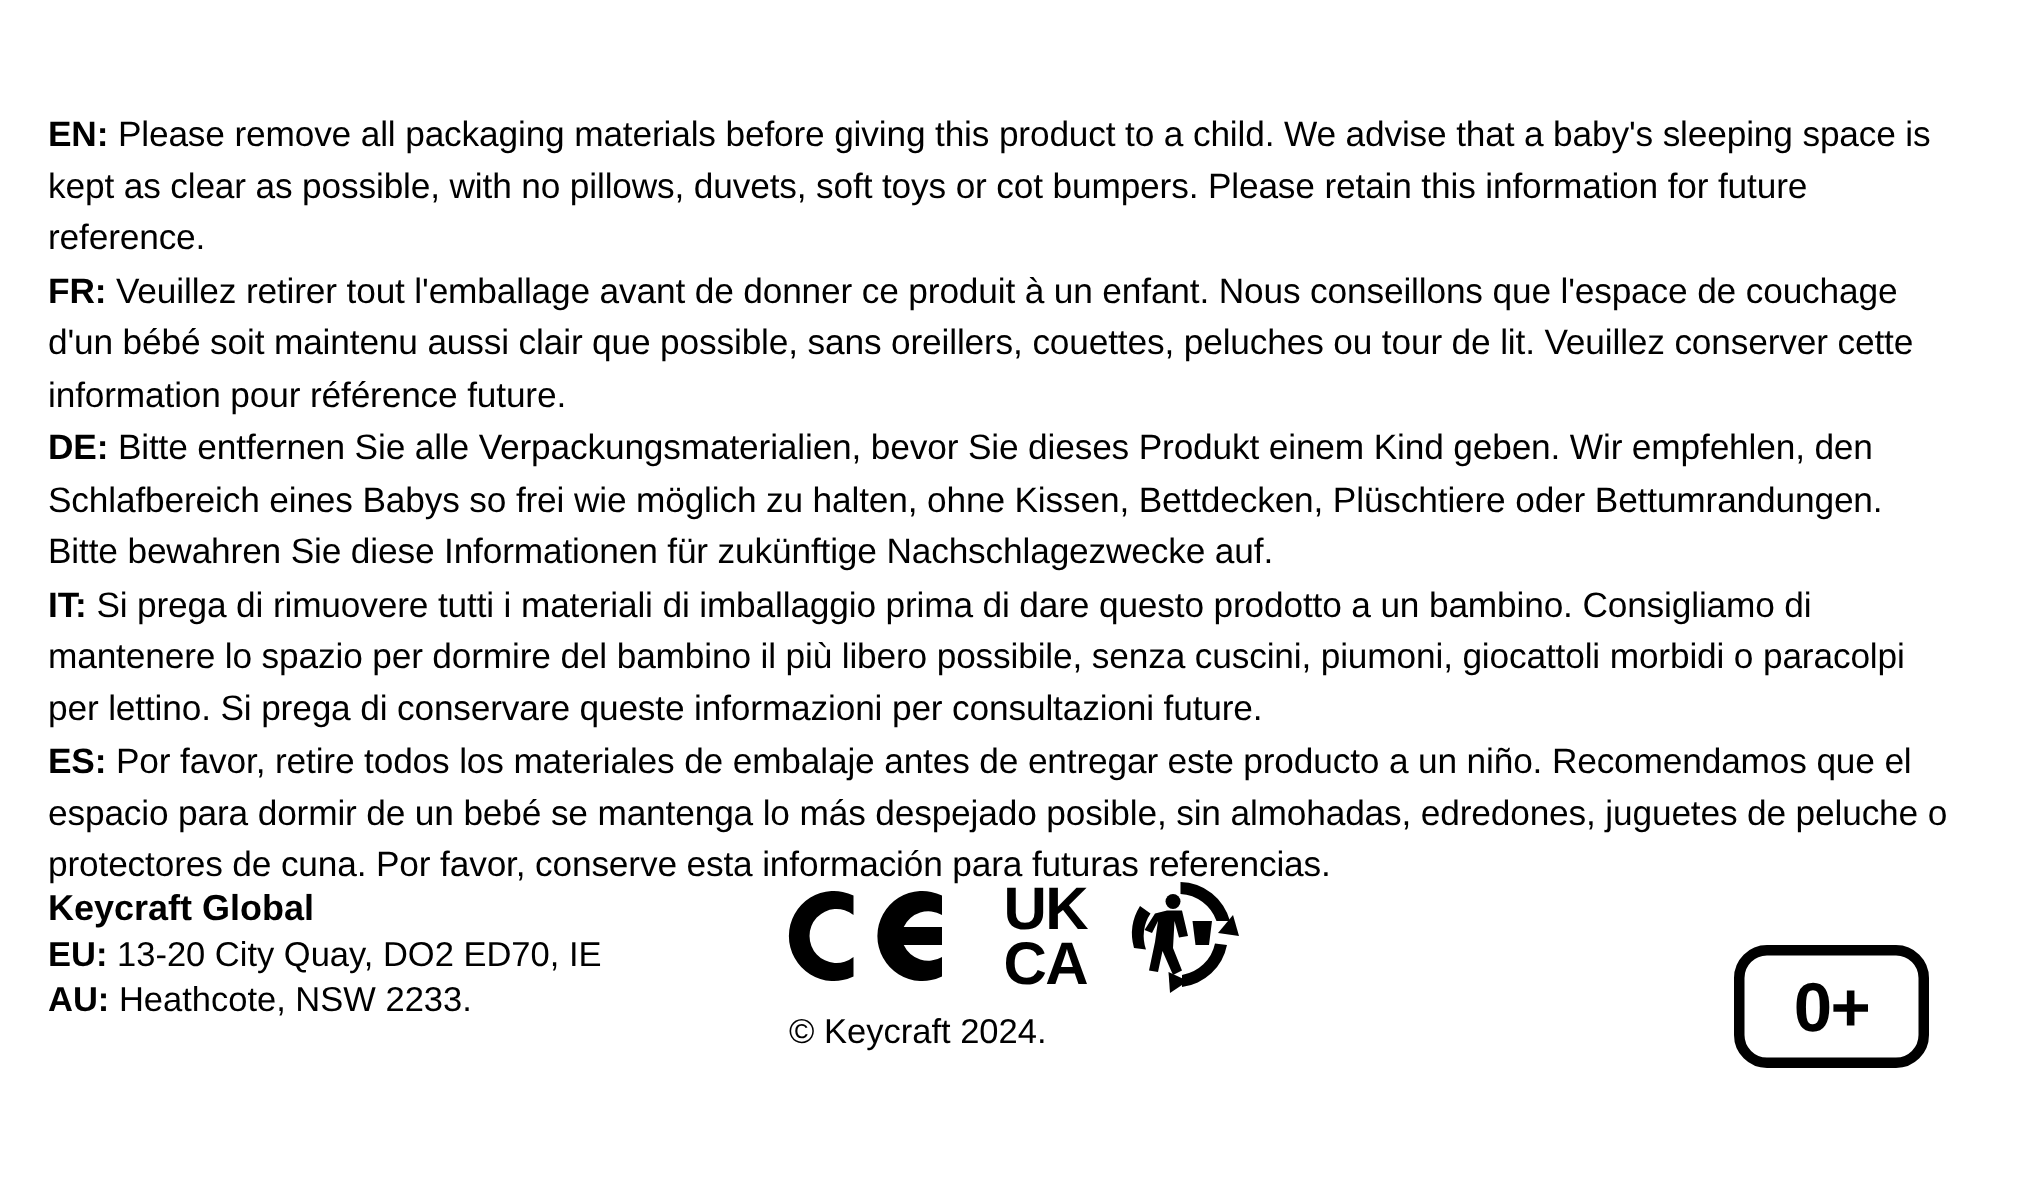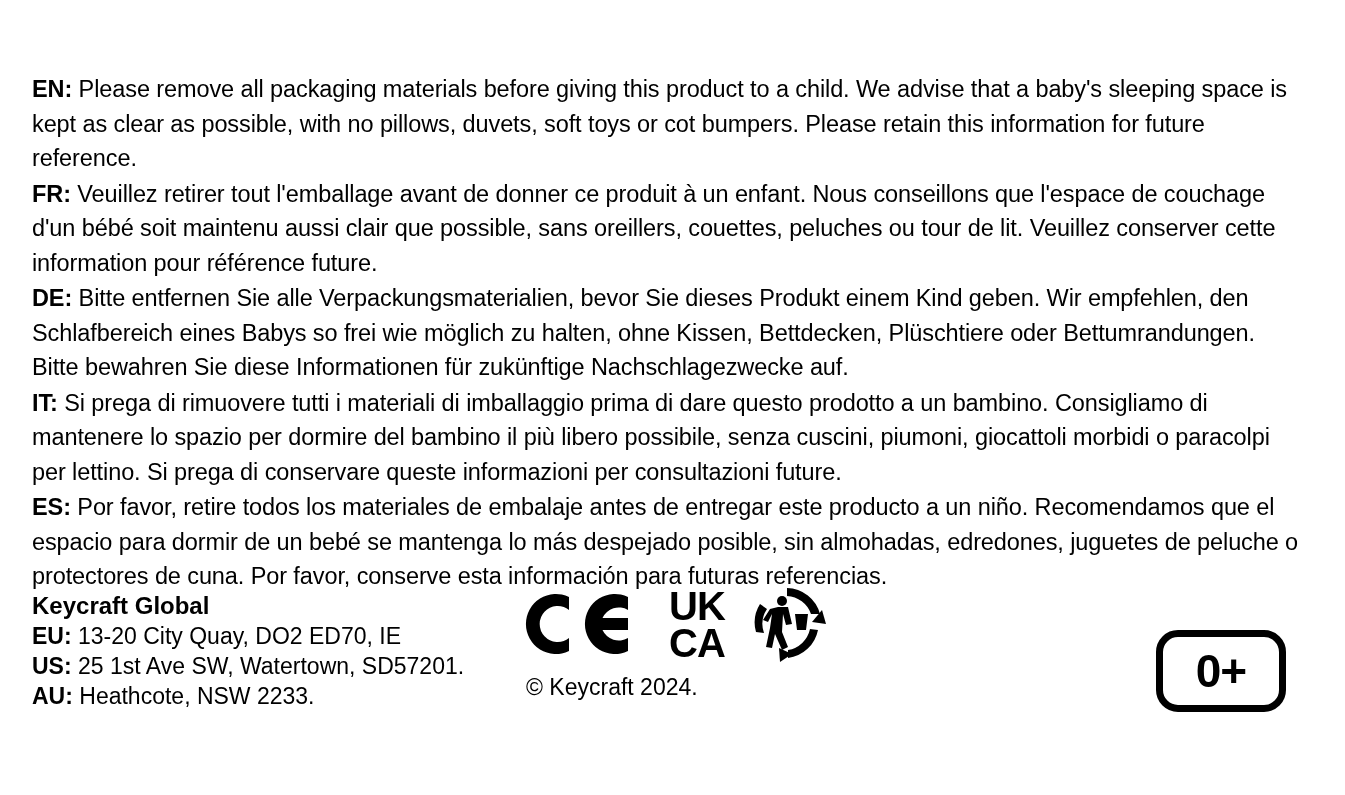--- a/index.html
+++ b/index.html
@@ -131,21 +131,20 @@
     <p class="para"><span class="lang-code">DE:</span> <span>Bitte entfernen Sie alle Verpackungsmaterialien, bevor Sie dieses Produkt einem Kind geben. Wir empfehlen, den Schlafbereich eines Babys so frei wie möglich zu halten, ohne Kissen, Bettdecken, Plüschtiere oder Bettumrandungen. Bitte bewahren Sie diese Informationen für zukünftige Nachschlagezwecke auf.</span></p>
     <p class="para"><span class="lang-code">IT:</span> <span>Si prega di rimuovere tutti i materiali di imballaggio prima di dare questo prodotto a un bambino. Consigliamo di mantenere lo spazio per dormire del bambino il più libero possibile, senza cuscini, piumoni, giocattoli morbidi o paracolpi per lettino. Si prega di conservare queste informazioni per consultazioni future.</span></p>
     <p class="para"><span class="lang-code">ES:</span> <span>Por favor, retire todos los materiales de embalaje antes de entregar este producto a un niño. Recomendamos que el espacio para dormir de un bebé se mantenga lo más despejado posible, sin almohadas, edredones, juguetes de peluche o protectores de cuna. Por favor, conserve esta información para futuras referencias.</span></p>
   </div>
 
   <div class="footer">
 
     <div class="address-block">
       <div class="brand-name">Keycraft Global</div>
       <div class="addr-line"><span class="addr-code">EU:</span> <span>13-20 City Quay, DO2 ED70, IE</span></div>
-      <div class="addr-line"><span class="addr-code">US:</span> <span>25 1st Ave SW, Watertown, SD57201.</span></div>
       <div class="addr-line"><span class="addr-code">AU:</span> <span>Heathcote, NSW 2233.</span></div>
     </div>
 
     <div class="marks-block">
       <div class="marks-row">
 
         <span class="ce-mark">
           <svg width="126" height="72" viewBox="0 0 126 72" xmlns="http://www.w3.org/2000/svg">
             <path d="M47 9 A30 30 0 1 0 47 63 L47 50 A18 18 0 1 1 47 22 Z" fill="#000"></path>
             <path d="M106 9 A30 30 0 1 0 106 63 L106 50 A18 18 0 0 1 80.5 42 L106 42 L106 30 L80.5 30 A18 18 0 0 1 106 22 Z" fill="#000"></path>

